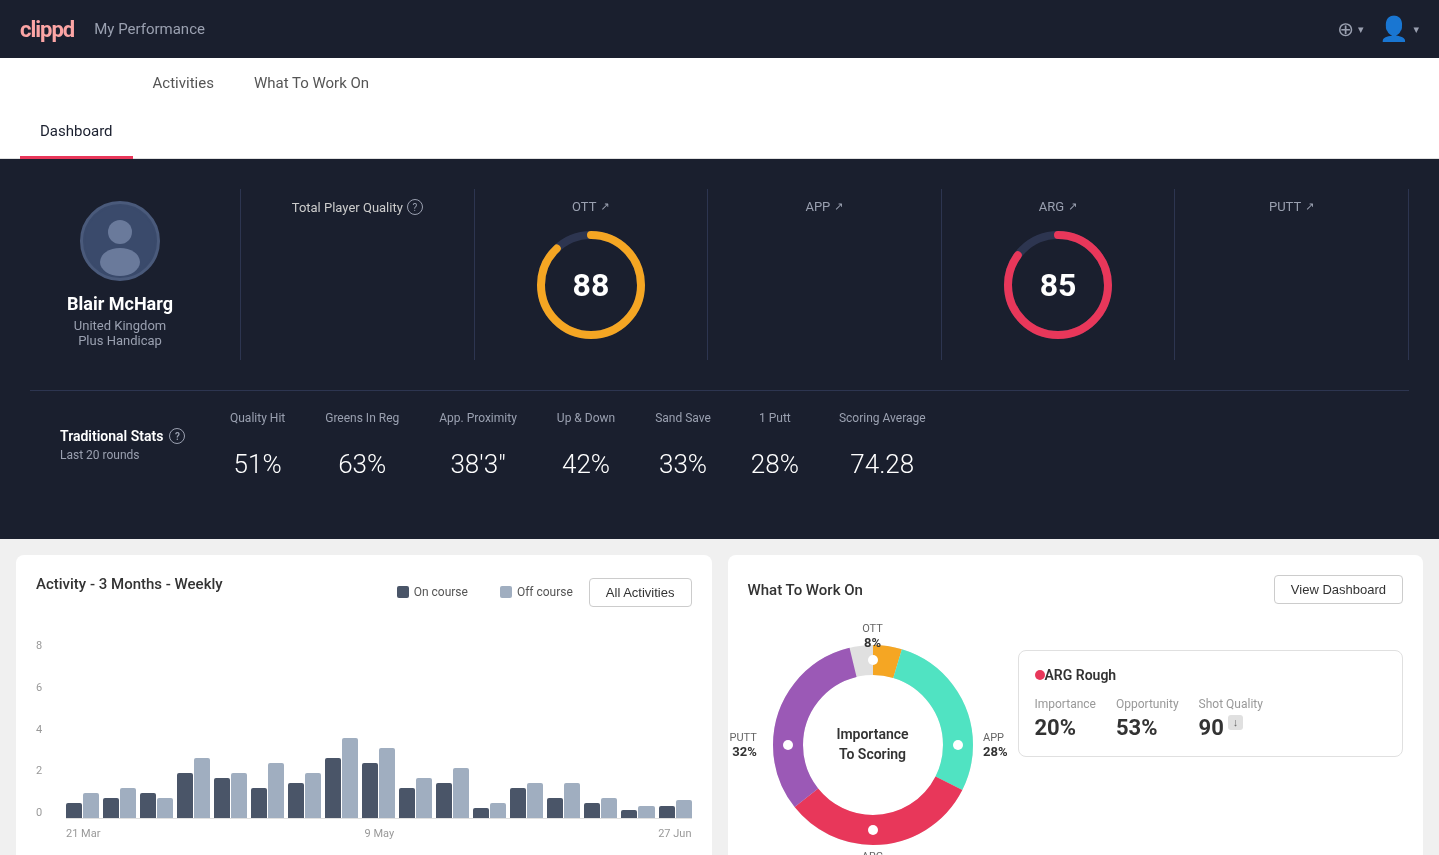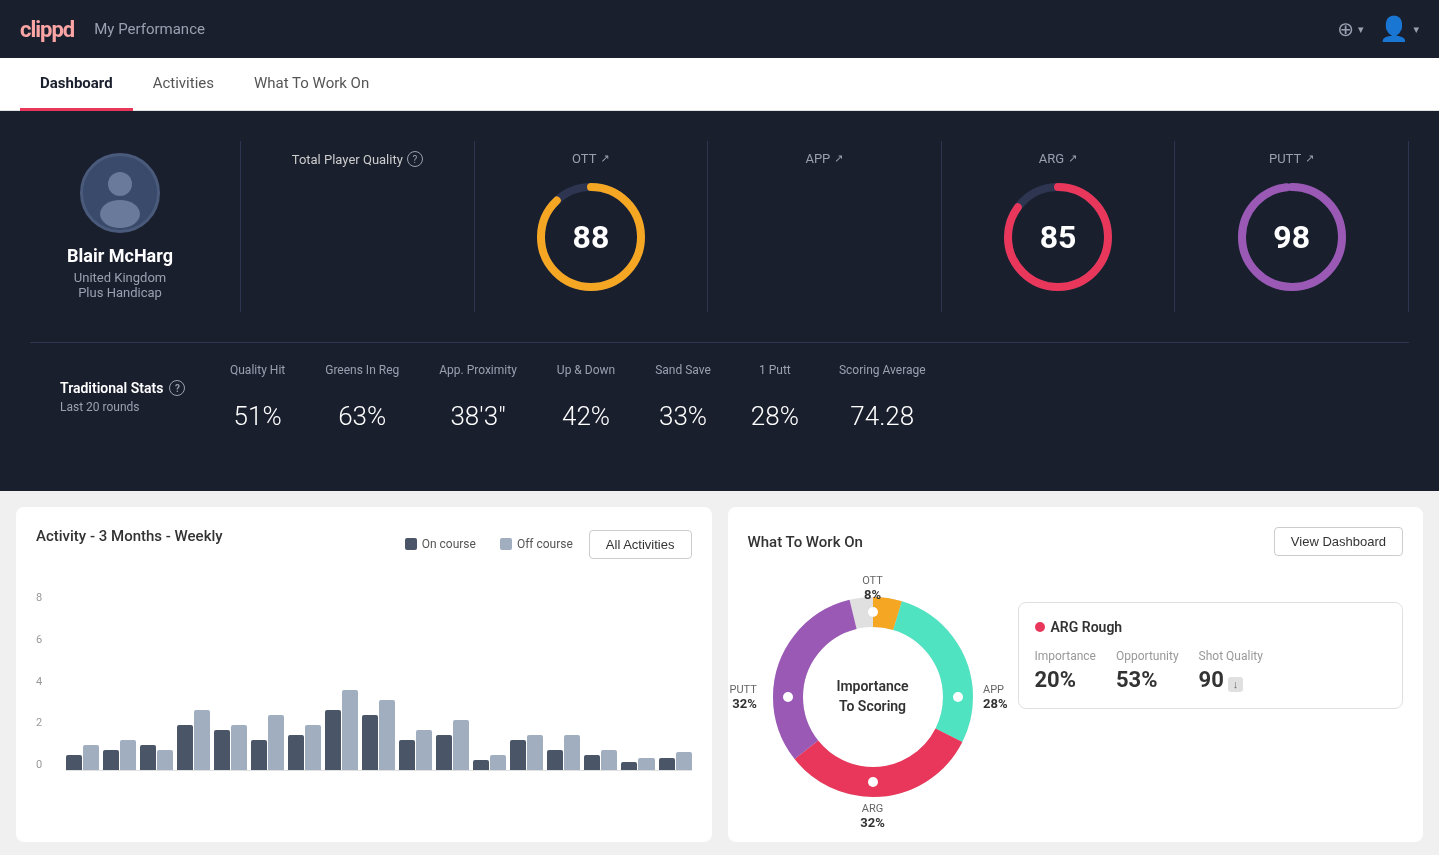--- a/index.html
+++ b/index.html
@@ -31,21 +31,22 @@
       padding: 16px 20px;
       font-size: 15px;
       color: #555;
       cursor: pointer;
       border-bottom: 3px solid transparent;
       margin-bottom: -1px;
     }
     .tab.active {
       color: #1a1f2e;
       border-bottom: 3px solid #e8375a;
-      font-weight: 700;
+      font-weight: 400;
+      margin-top: 48px;
     }
 
     
     .performance-section {
       background: #1a1f2e;
       padding: 30px 30px 40px;
     }
     .perf-top {
       display: flex;
       align-items: center;
@@ -139,21 +140,21 @@
 
     
     .activity-card {
       background: #fff;
       border-radius: 8px;
       padding: 20px;
       flex: 1;
       min-height: 320px;
     }
     .card-title { font-size: 15px; font-weight: 500; color: #333; margin-bottom: 16px; }
-    .chart-legend { display: flex; align-items: center; gap: 24px; float: right; margin-top: -30px; }
+    .chart-legend { display: flex; align-items: center; gap: 32px; float: right; margin-top: -30px; }
     .legend-item { display: flex; align-items: center; gap: 5px; font-size: 12px; color: #555; }
     .legend-dot { width: 12px; height: 12px; border-radius: 2px; }
     .all-activities-btn {
       border: 1px solid #ccc;
       background: #fff;
       padding: 6px 16px;
       border-radius: 4px;
       font-size: 13px;
       cursor: pointer;
       color: #333;
@@ -186,21 +187,21 @@
     }
     .work-content { display: flex; gap: 20px; }
     .detail-card {
       flex: 1;
       border: 1px solid #e0e0e0;
       border-radius: 8px;
       padding: 16px;
       align-self: flex-start;
       margin-top: 10px;
     }
-    .detail-title { font-size: 14px; font-weight: 600; color: #333; margin-bottom: 14px; display: flex; align-items: center; gap: 6px; }
+    .detail-title { font-size: 14px; font-weight: 600; color: #333; margin-bottom: 14px; display: flex; align-items: center; }
     .detail-dot { width: 10px; height: 10px; border-radius: 50%; background: #e8375a; }
     .detail-metrics { display: flex; gap: 20px; }
     .detail-metric { text-align: left; }
     .detail-metric-label { font-size: 12px; color: #999; margin-bottom: 4px; }
     .detail-metric-value { font-size: 22px; font-weight: 700; color: #333; }
     .detail-metric-badge { background: #e0e0e0; border-radius: 3px; padding: 1px 5px; font-size: 11px; color: #666; margin-left: 4px; }
 
     .info-icon { width: 16px; height: 16px; border-radius: 50%; border: 1px solid #9aa0b0; display: inline-flex; align-items: center; justify-content: center; font-size: 10px; color: #9aa0b0; cursor: pointer; }
   </style>
 </head>
@@ -286,27 +287,20 @@
             <circle cx="60" cy="60" r="50" fill="none" stroke="#e8375a" stroke-width="8" stroke-dasharray="314 314" stroke-dashoffset="47" stroke-linecap="round"></circle>
           </svg>
           <div class="circle-value">85</div>
         </div>
       </div>
 
       <div class="score-card">
         <div class="score-label">
           <span>PUTT</span>
           <span class="arrow">↗</span>
-        </div>
-        <div class="circle-container">
-          <svg width="120" height="120" viewBox="0 0 120 120">
-            <circle cx="60" cy="60" r="50" fill="none" stroke="#2d3550" stroke-width="8"></circle>
-            <circle cx="60" cy="60" r="50" fill="none" stroke="#9b59b6" stroke-width="8" stroke-dasharray="314 314" stroke-dashoffset="6" stroke-linecap="round"></circle>
-          </svg>
-          <div class="circle-value">98</div>
         </div>
       </div>
 
     </div>
   </div>
 
   <div class="trad-stats">
     <div class="trad-label">
       <div class="trad-label-title">
         <span>Traditional Stats</span>
@@ -437,20 +431,25 @@
           <div class="bar bar-light" style="height:20px;flex:1;"></div>
         </div>
         <div class="bar-group" style="align-items:flex-end;gap:1px;flex:1;display:flex;">
           <div class="bar bar-dark" style="height:8px;flex:1;"></div>
           <div class="bar bar-light" style="height:12px;flex:1;"></div>
         </div>
         <div class="bar-group" style="align-items:flex-end;gap:1px;flex:1;display:flex;">
           <div class="bar bar-dark" style="height:12px;flex:1;"></div>
           <div class="bar bar-light" style="height:18px;flex:1;"></div>
         </div>
+      </div>
+      <div class="chart-labels">
+        <span>21 Mar</span>
+        <span>9 May</span>
+        <span>27 Jun</span>
       </div>
     </div>
   </div>
 
   <div class="work-card">
     <div class="work-header">
       <div class="work-title">What To Work On</div>
       <button class="view-dashboard-btn">View Dashboard</button>
     </div>
     <div class="work-content">
@@ -506,21 +505,21 @@
             <div class="detail-metric">
               <div class="detail-metric-label">Importance</div>
               <div class="detail-metric-value">20%</div>
             </div>
             <div class="detail-metric">
               <div class="detail-metric-label">Opportunity</div>
               <div class="detail-metric-value">53%</div>
             </div>
             <div class="detail-metric">
               <div class="detail-metric-label">Shot Quality</div>
-              <div style="display:flex;align-items:flex-end;">
+              <div style="display:flex;align-items:flex-start;">
                 <div class="detail-metric-value">90</div>
                 <span class="detail-metric-badge">↓</span>
               </div>
             </div>
           </div>
         </div>
       </div>
     </div>
   </div>
 

